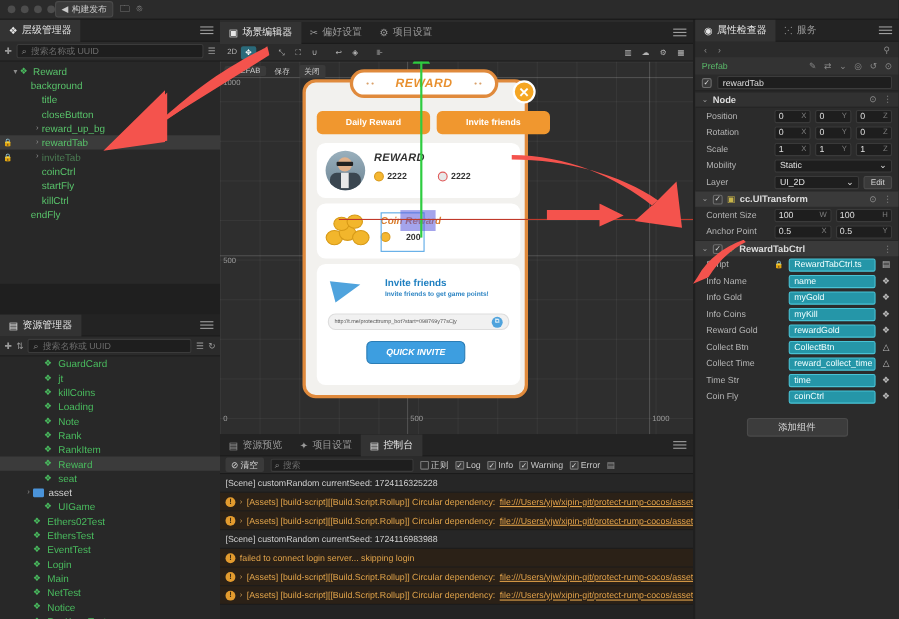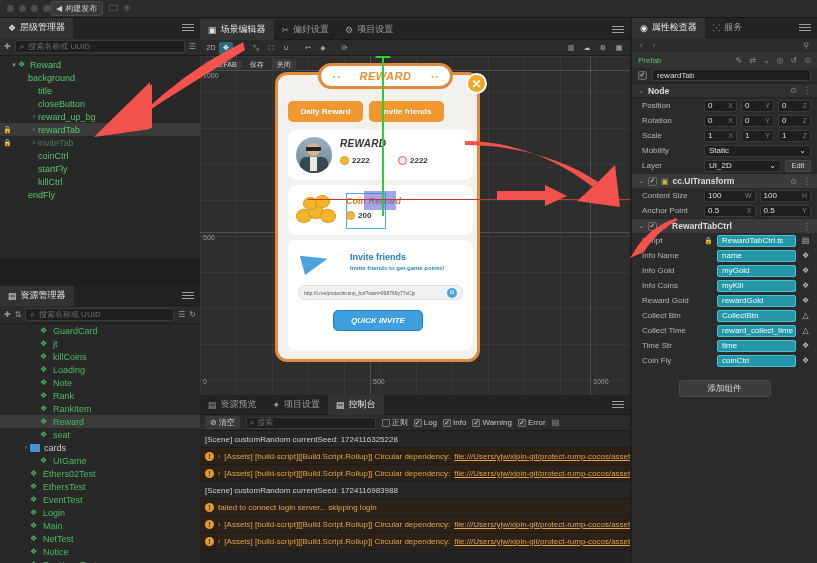--- a/index.html
+++ b/index.html
@@ -134,42 +134,42 @@
     background:#fff; border:3px solid #e08a3c; border-radius:13px;
     display:flex; align-items:center; justify-content:center;
   }
   .popup-header .ttl { font-size:11px; font-weight:800; color:#e8902f; font-style:italic; letter-spacing:.5px;}
   .popup-header .dots{position:absolute; font-size:7px; color:#d9a06a;}
   .close-x {
     position:absolute; right:-10px; top:-2px; width:21px;height:21px;border-radius:50%;
     background:#f5a623; border:2px solid #fff; color:#fff; font-size:12px; font-weight:bold;
     display:flex;align-items:center;justify-content:center;
   }
-  .tabs-row { position:absolute; left:10px; top:26px; width:156px; display:flex; gap:6px;}
+  .tabs-row { position:absolute; left:10px; top:26px; width:212px; display:flex; gap:6px;}
   .gtab { flex:1; height:21px; background:#f0972f; border-radius:5px; color:#fff;
           font-size:8px; font-weight:800; display:flex;align-items:center;justify-content:center;}
   .card {
     position:absolute; left:10px; width:185px; background:#fff; border-radius:8px;
   }
   .card1 { top:55px; height:50px; }
   .avatar { position:absolute; left:8px; top:7px; width:36px;height:36px;border-radius:50%;
             background:linear-gradient(#9ab0bd,#6d8594); overflow:hidden;}
   .avatar .head{position:absolute;left:11px;top:6px;width:13px;height:13px;border-radius:50%;background:#e0b08a;}
   .avatar .glasses{position:absolute;left:10px;top:10px;width:15px;height:4px;background:#222;border-radius:1px;}
   .avatar .body{position:absolute;left:4px;top:20px;width:28px;height:18px;background:#3a4650;border-radius:6px 6px 0 0;}
   .avatar .shirt{position:absolute;left:14px;top:20px;width:7px;height:14px;background:#e8e8e8;}
   .rw-title{position:absolute;left:52px;top:8px;font-size:10px;font-weight:900;font-style:italic;color:#333;letter-spacing:.3px;}
   .stat{position:absolute;top:26px;display:flex;align-items:center;gap:3px;font-size:8px;font-weight:800;color:#333;}
   .coin-ico{width:9px;height:9px;border-radius:50%;background:#f5b731;border:1px solid #d99a1c;}
   .kill-ico{width:9px;height:9px;border-radius:50%;background:#e8e8e8;border:1.5px solid #e05a5a;}
   .card2 { top:110px; height:50px; }
   .coins-pile{position:absolute;left:6px;top:8px;width:44px;height:34px;}
   .coins-pile div{position:absolute;border-radius:50%;background:#f2b62c;border:1px solid #d79a17;}
   .cr-title{position:absolute;left:58px;top:11px;font-size:9px;font-weight:900;color:#d97b2a;font-style:italic;}
-  .cr-amount{position:absolute;left:58px;top:26px;display:flex;align-items:center;gap:3px;font-size:8px;font-weight:800;color:#333;}
+  .cr-amount{position:absolute;left:58px;top:26px;display:flex;align-items:center;gap:14px;font-size:8px;font-weight:800;color:#333;}
   .sel-box{position:absolute;left:58px;top:8px;width:40px;height:36px;border:1px solid #5aa9e6;}
   .sel-fill{position:absolute;left:76px;top:6px;width:32px;height:19px;background:rgba(90,90,220,.55);}
   .card3 { top:165px; height:110px; }
   .plane{position:absolute;left:14px;top:12px;width:0;height:0;
     border-left:26px solid #4fa3dd;border-top:10px solid transparent;border-bottom:10px solid transparent;
     transform:rotate(-15deg);}
   .inv-title{position:absolute;left:62px;top:12px;font-size:9px;font-weight:900;color:#1e7fc0;}
   .inv-sub{position:absolute;left:62px;top:25px;font-size:6px;font-weight:700;color:#2f86c4;}
   .link-row{position:absolute;left:10px;top:45px;width:165px;height:15px;background:#f1f1f1;border:1px solid #ddd;border-radius:7px;
     display:flex;align-items:center;padding:0 5px;}
@@ -425,21 +425,21 @@
         <div class="arow">
           <span style="width:32px;flex:0 0 32px"></span>
           <span class="arrow"></span>
           <span class="prefab-ico" style="color:#49bb5e;font-size:8px;line-height:9px;">❖</span>
           <span style="">seat</span>
         </div>
         <div class="arow">
           <span style="width:22px;flex:0 0 22px"></span>
           <span class="arrow">›</span>
           <span class="folder-ico"></span>
-          <span style="color:#cfcfcf;">cards</span>
+          <span style="color:#cfcfcf;">asset</span>
         </div>
         <div class="arow">
           <span style="width:32px;flex:0 0 32px"></span>
           <span class="arrow"></span>
           <span class="prefab-ico" style="color:#49bb5e;font-size:8px;line-height:9px;">❖</span>
           <span style="">UIGame</span>
         </div>
         <div class="arow">
           <span style="width:22px;flex:0 0 22px"></span>
           <span class="arrow"></span>

